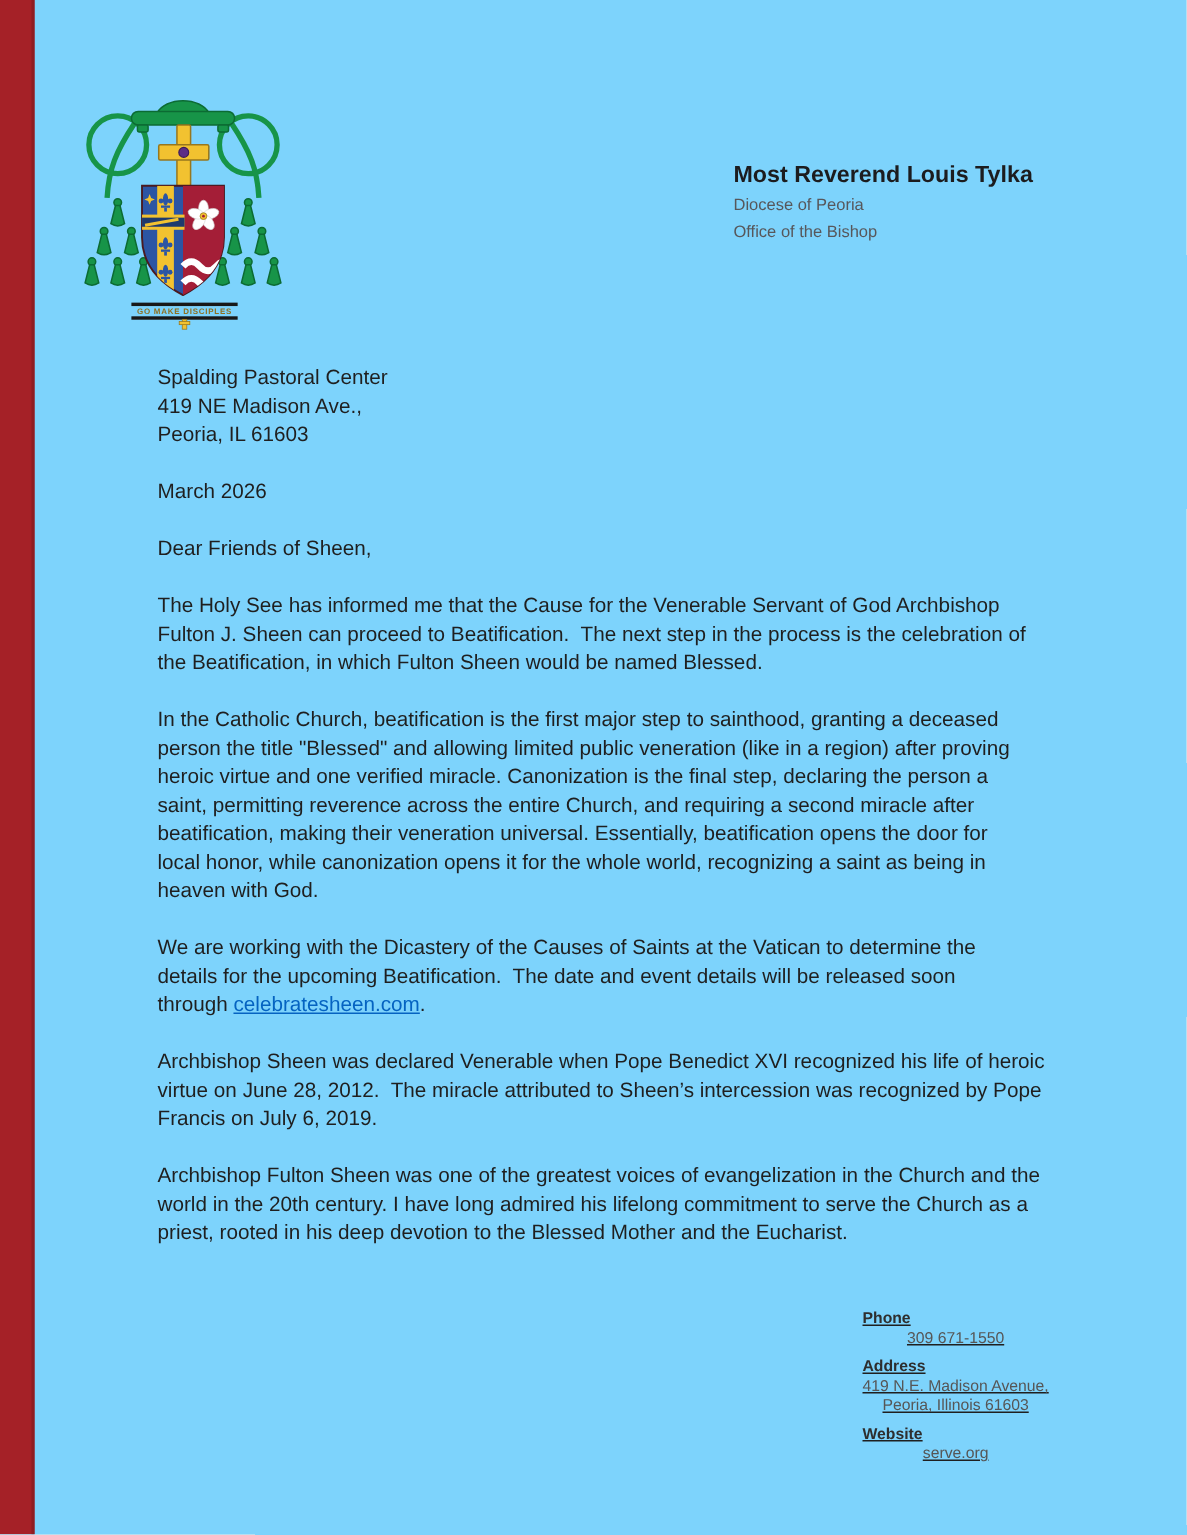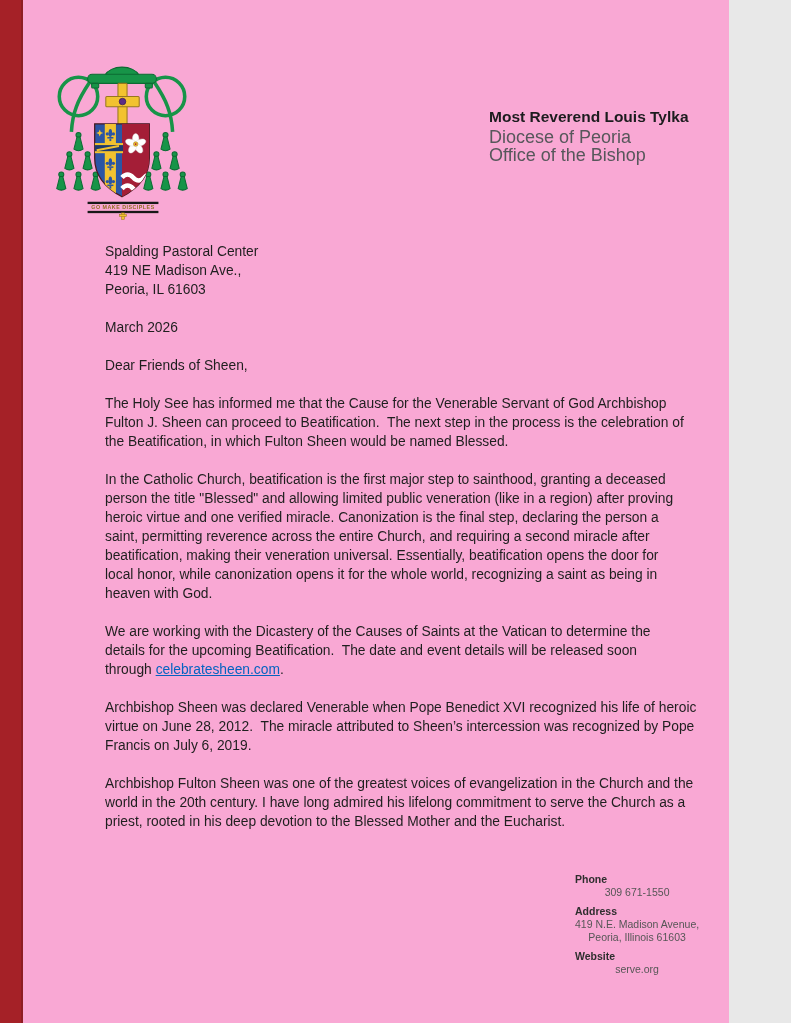--- a/index.html
+++ b/index.html
@@ -1,46 +1,46 @@
 <!DOCTYPE html>
 <html><head>
 <meta charset="utf-8">
 <style>
   html,body{margin:0;padding:0;background:#e8e8e8;}
   #page{
     position:relative;
-    width:729px;height:1023px;
-    background:#f9a8d4;
+    width:791px;height:1023px;
+    background:#7dd3fc;
     overflow:hidden;
     font-family:"Liberation Sans",sans-serif;
     color:#1f1f1f;
   }
   
   #accent-bar{
     position:absolute;left:0;top:0;width:21px;height:100%;
     background:#A52127;
     border-right:2px solid #8e1d23;
   }
   
   #crest{position:absolute;left:56px;top:52px;width:132px;height:170px;}
   
   #hdr{position:absolute;left:489px;top:108px;line-height:18px;}
   #hdr .name{font-weight:bold;font-size:15.5px;color:#1c1c1e;margin-bottom:2px;}
-  #hdr .sub{font-size:18px;color:#57575b;}
+  #hdr .sub{font-size:11px;color:#57575b;}
   
   #body-col{
     position:absolute;left:105px;top:242px;width:697px;
     font-size:13.8px;line-height:19px;color:#1f1f1f;
   }
   .blk{white-space:pre-wrap;margin:0 0 19px 0;}
   .blk:last-child{margin-bottom:0;}
   a.doclink{color:#0563C1;text-decoration:underline;cursor:pointer;}
   
   #ftr{position:absolute;left:575px;top:873px;font-size:10.5px;line-height:13px;}
-  .fgrp{margin-bottom:6px;}
+  .fgrp{margin-bottom:6px;text-decoration:underline;}
   .flabel{font-weight:bold;color:#2e2e2e;}
   .fvalue{color:#565656;white-space:pre-line;text-align:center;}
   
   .grn{fill:#179448;stroke:#0C6B33;stroke-width:2;}
   .cord{fill:none;stroke:#179448;stroke-width:7;}
   .gold{fill:#F2C230;stroke:#97771E;stroke-width:2;}
   .mottoTxt{font-family:"Liberation Sans",sans-serif;font-weight:bold;font-size:10.5px;
     fill:#8F7020;letter-spacing:1px;}
 </style>
 </head>

